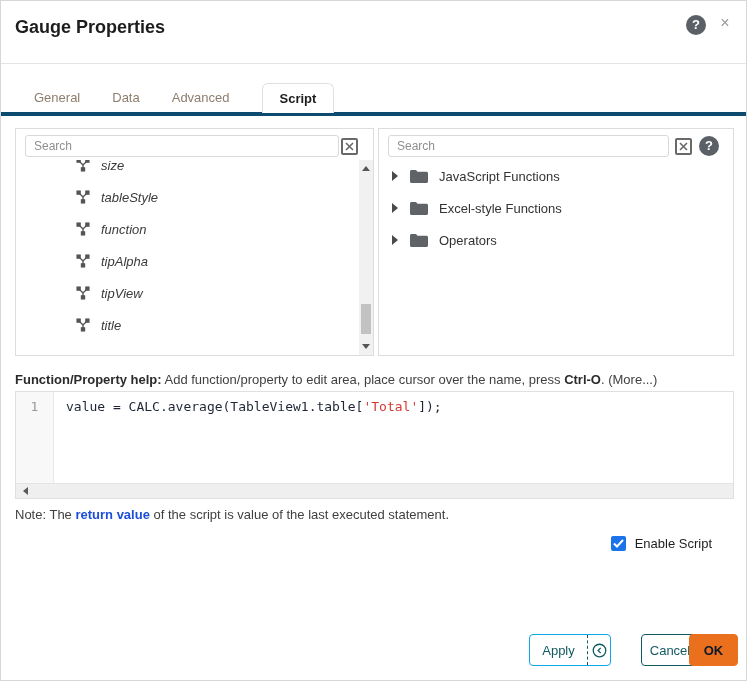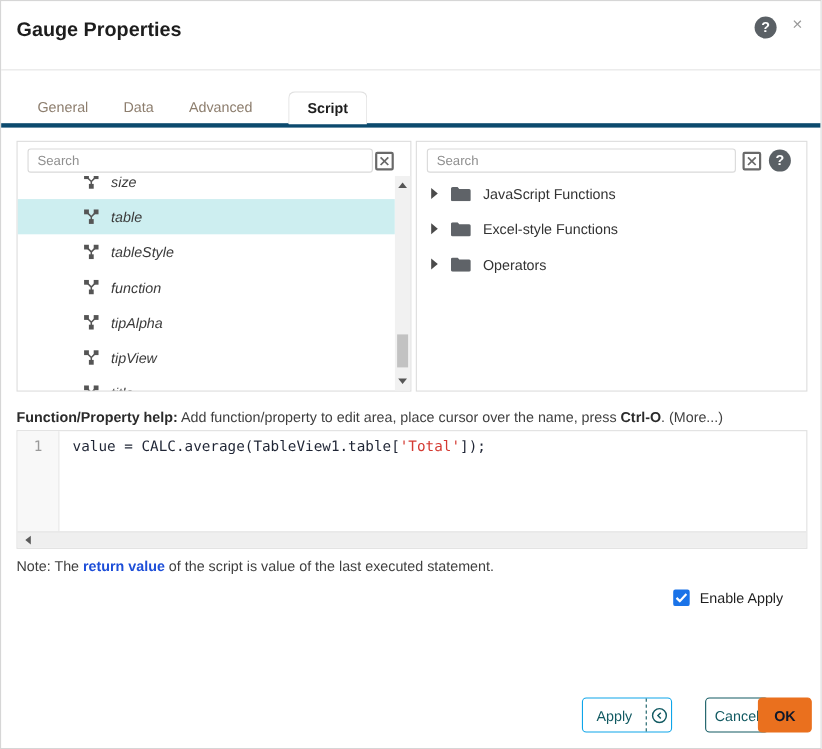--- a/index.html
+++ b/index.html
@@ -113,29 +113,20 @@
       <div class="prop-list-inner">
         <div class="prop-row">
           <svg class="prop-icon" width="14" height="14" viewBox="0 0 16 16">
               <path d="M3 3 L8 8 M13 3 L8 8 M8 8 L8 12" stroke="#555" stroke-width="1.6" fill="none"></path>
               <rect x="0.5" y="0.5" width="5" height="5" fill="#555"></rect>
               <rect x="10.5" y="0.5" width="5" height="5" fill="#555"></rect>
               <rect x="5.5" y="10.5" width="5" height="5" fill="#555"></rect>
             </svg>
           <span>size</span>
         </div>
-        <div class="prop-row selected">
-          <svg class="prop-icon" width="14" height="14" viewBox="0 0 16 16">
-              <path d="M3 3 L8 8 M13 3 L8 8 M8 8 L8 12" stroke="#555" stroke-width="1.6" fill="none"></path>
-              <rect x="0.5" y="0.5" width="5" height="5" fill="#555"></rect>
-              <rect x="10.5" y="0.5" width="5" height="5" fill="#555"></rect>
-              <rect x="5.5" y="10.5" width="5" height="5" fill="#555"></rect>
-            </svg>
-          <span>table</span>
-        </div>
         <div class="prop-row">
           <svg class="prop-icon" width="14" height="14" viewBox="0 0 16 16">
               <path d="M3 3 L8 8 M13 3 L8 8 M8 8 L8 12" stroke="#555" stroke-width="1.6" fill="none"></path>
               <rect x="0.5" y="0.5" width="5" height="5" fill="#555"></rect>
               <rect x="10.5" y="0.5" width="5" height="5" fill="#555"></rect>
               <rect x="5.5" y="10.5" width="5" height="5" fill="#555"></rect>
             </svg>
           <span>tableStyle</span>
         </div>
         <div class="prop-row">
@@ -239,21 +230,21 @@
   <div class="note-line">
     <span>Note: The </span><b>return value</b><span> of the script is value of the last executed statement.</span>
   </div>
 
   <div class="enable-row">
     <div class="checkbox">
       <svg width="11" height="9" viewBox="0 0 11 9">
           <path d="M1 4.5 L4 7.5 L10 1" stroke="#fff" stroke-width="2" fill="none"></path>
         </svg>
     </div>
-    <span class="enable-label">Enable Apply</span>
+    <span class="enable-label">Enable Script</span>
   </div>
 
   <div class="btn apply-group">
     <div class="apply-main">Apply</div>
     <div class="apply-icon">
       <svg width="15" height="15" viewBox="0 0 16 16">
           <circle cx="8" cy="8" r="6.7" stroke="#125a62" stroke-width="1.4" fill="none"></circle>
           <path d="M9.3 5.2 L6.5 8 L9.3 10.8" stroke="#125a62" stroke-width="1.4" fill="none"></path>
         </svg>
     </div>

